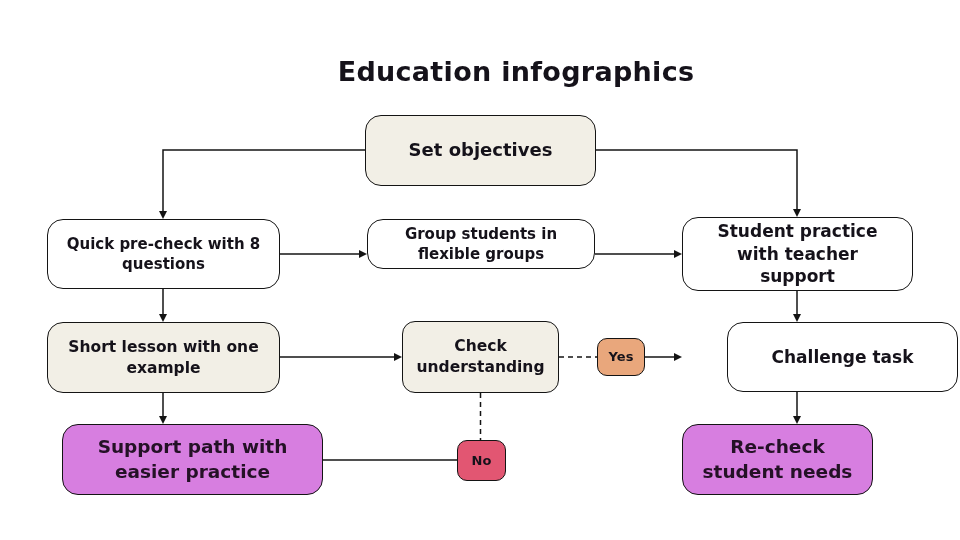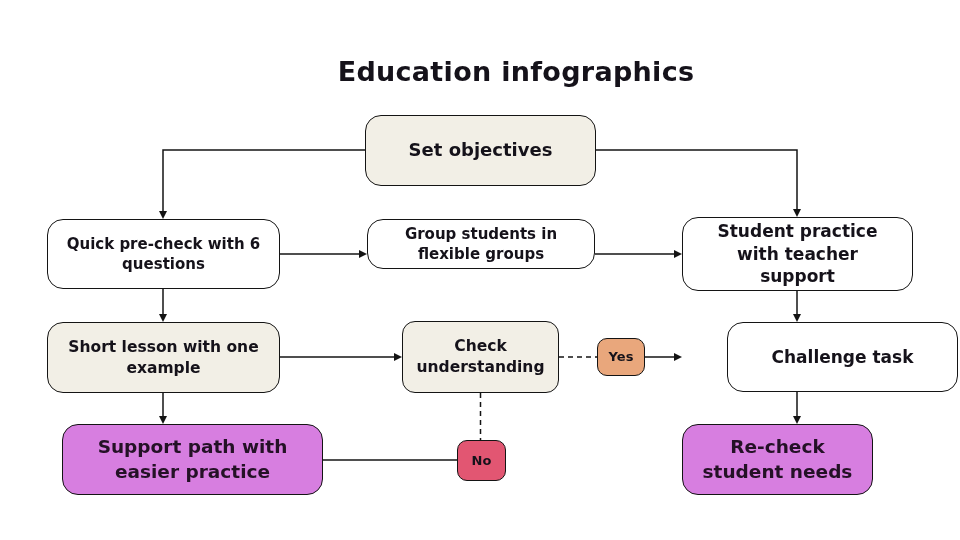--- a/index.html
+++ b/index.html
@@ -86,21 +86,21 @@
     <path class="conn dashed" d="M480.5 393 L480.5 440"></path>
     <path class="conn" d="M457 460 L287 460" marker-end="url(#arrow)"></path>
     <path class="conn" d="M163 393 L163 417" marker-end="url(#arrow)"></path>
   </svg>
 
   <div class="node n-set">
     <span>Set objectives</span>
   </div>
 
   <div class="node n-quick">
-    <span>Quick pre-check with 6
+    <span>Quick pre-check with 8
 questions</span>
   </div>
 
   <div class="node n-group">
     <span>Group students in
 flexible groups</span>
   </div>
 
   <div class="node n-short">
     <span>Short lesson with one

